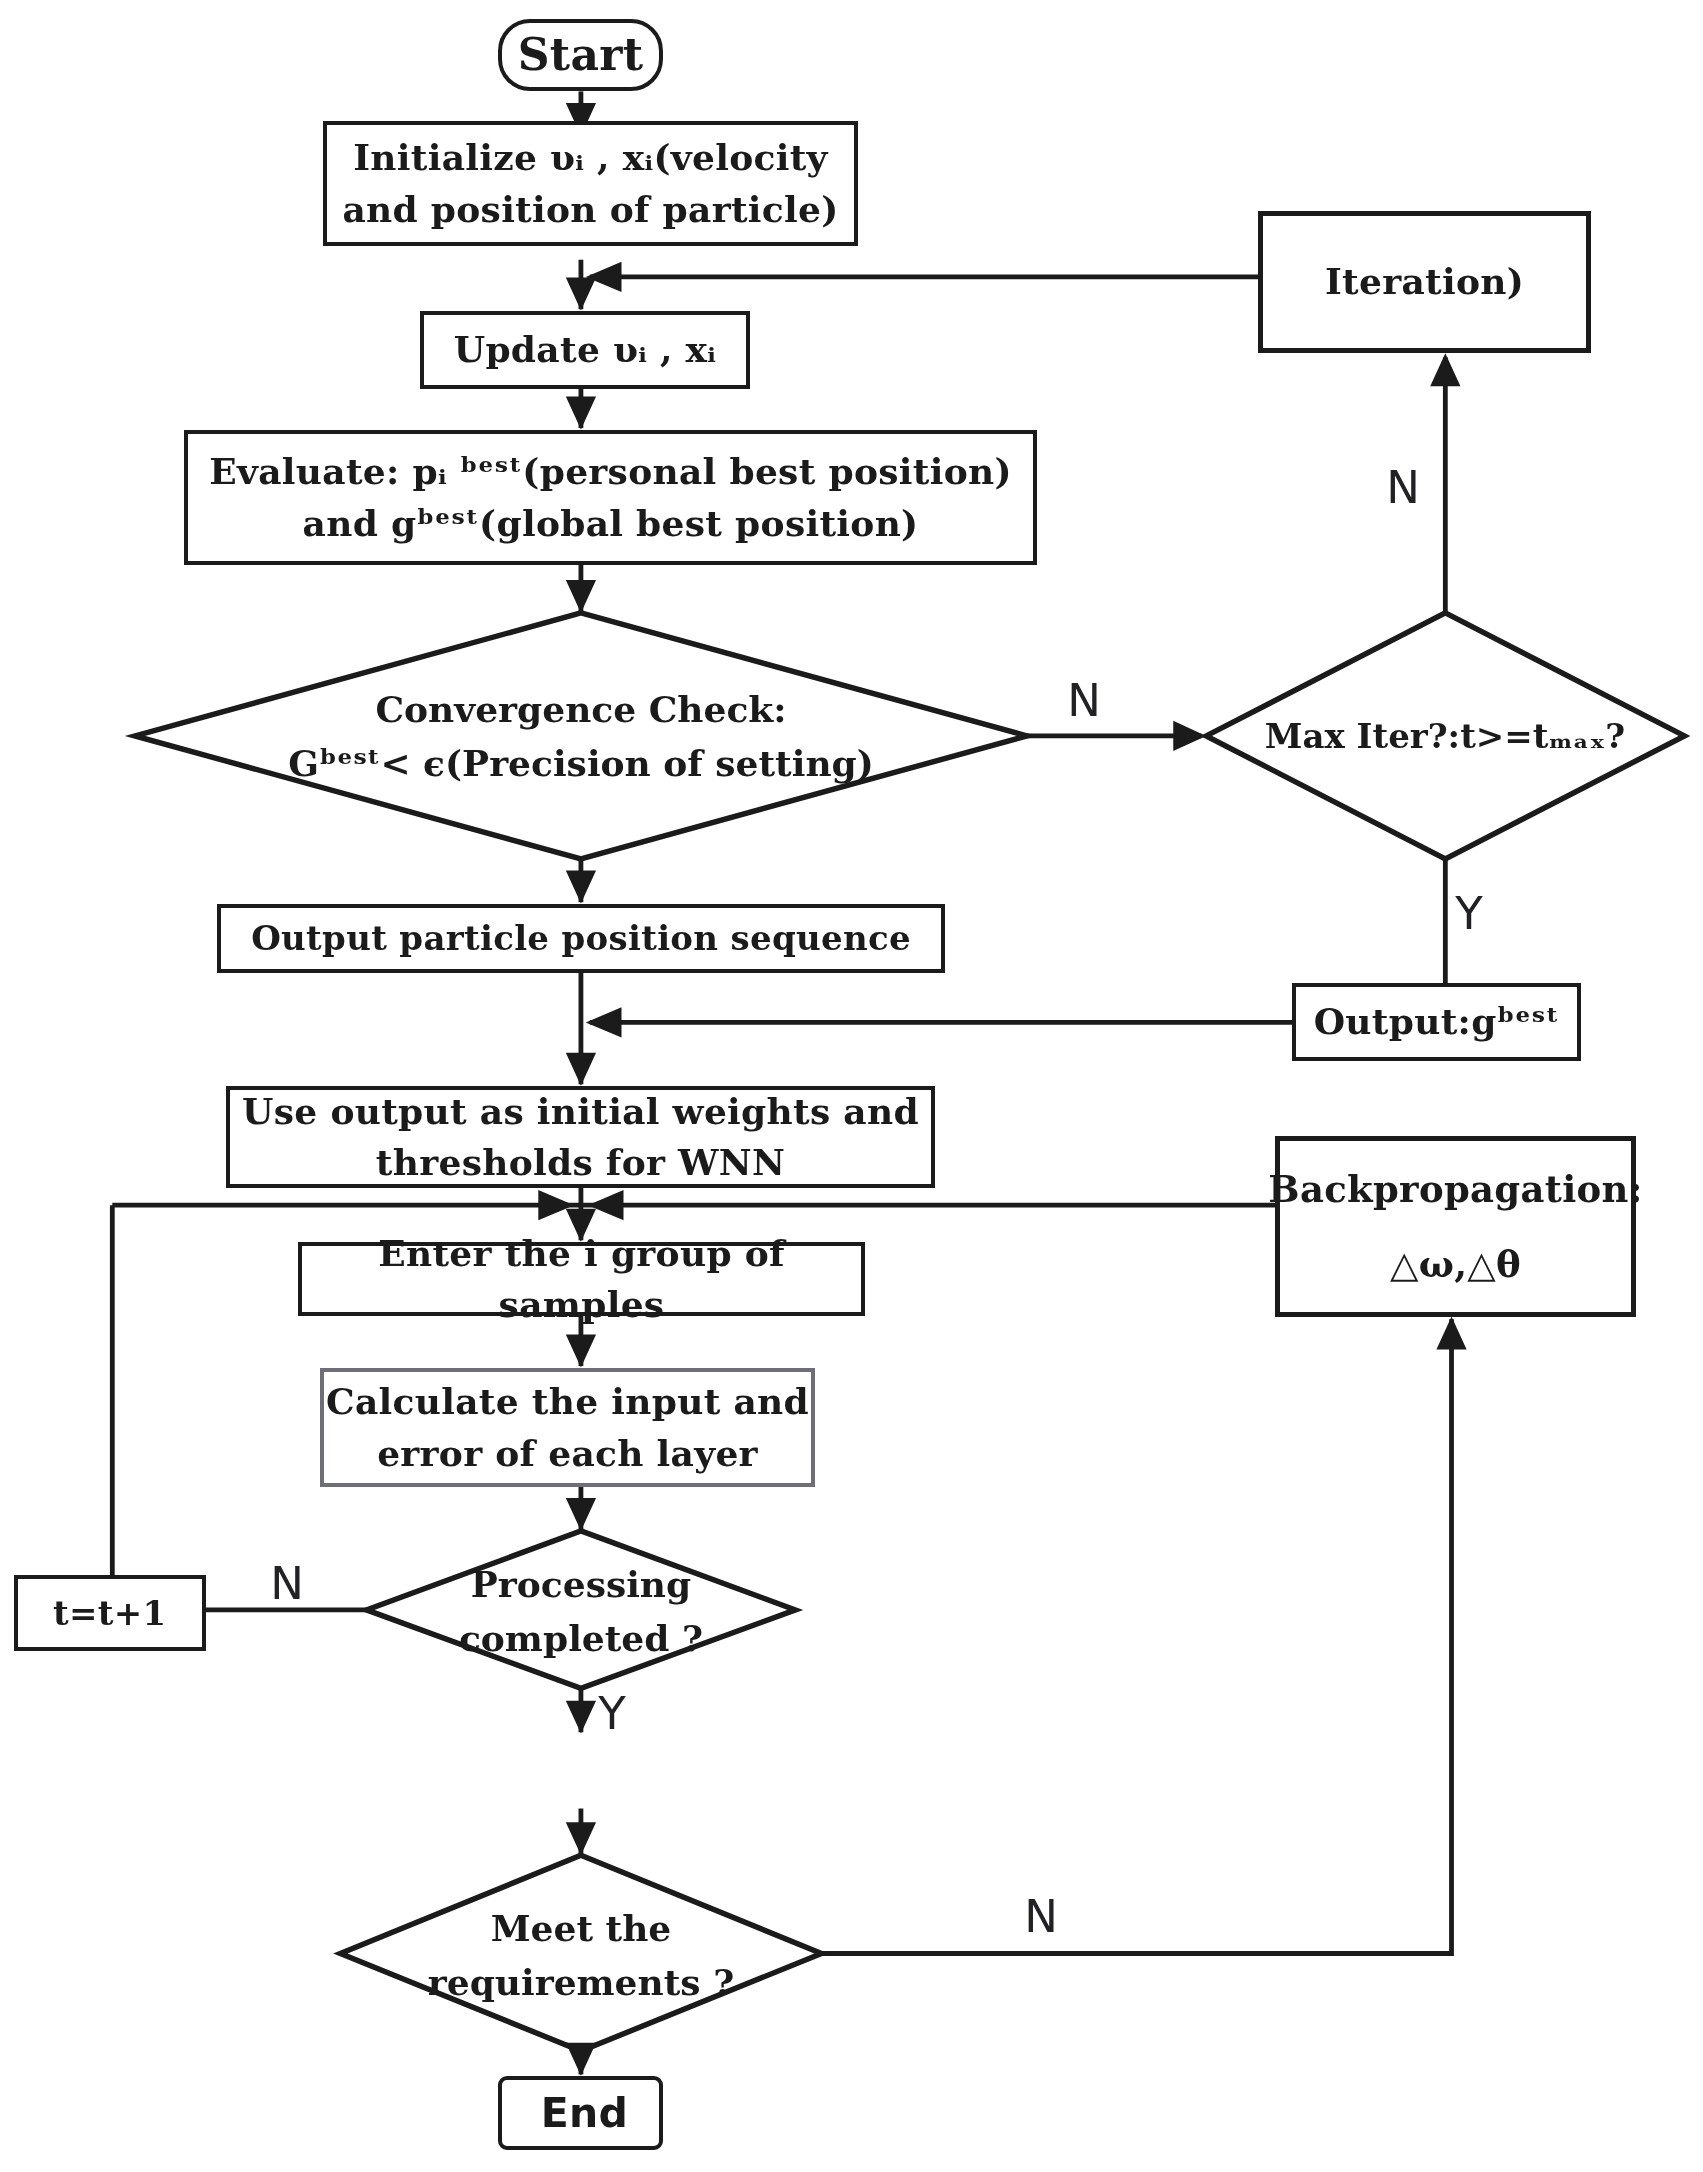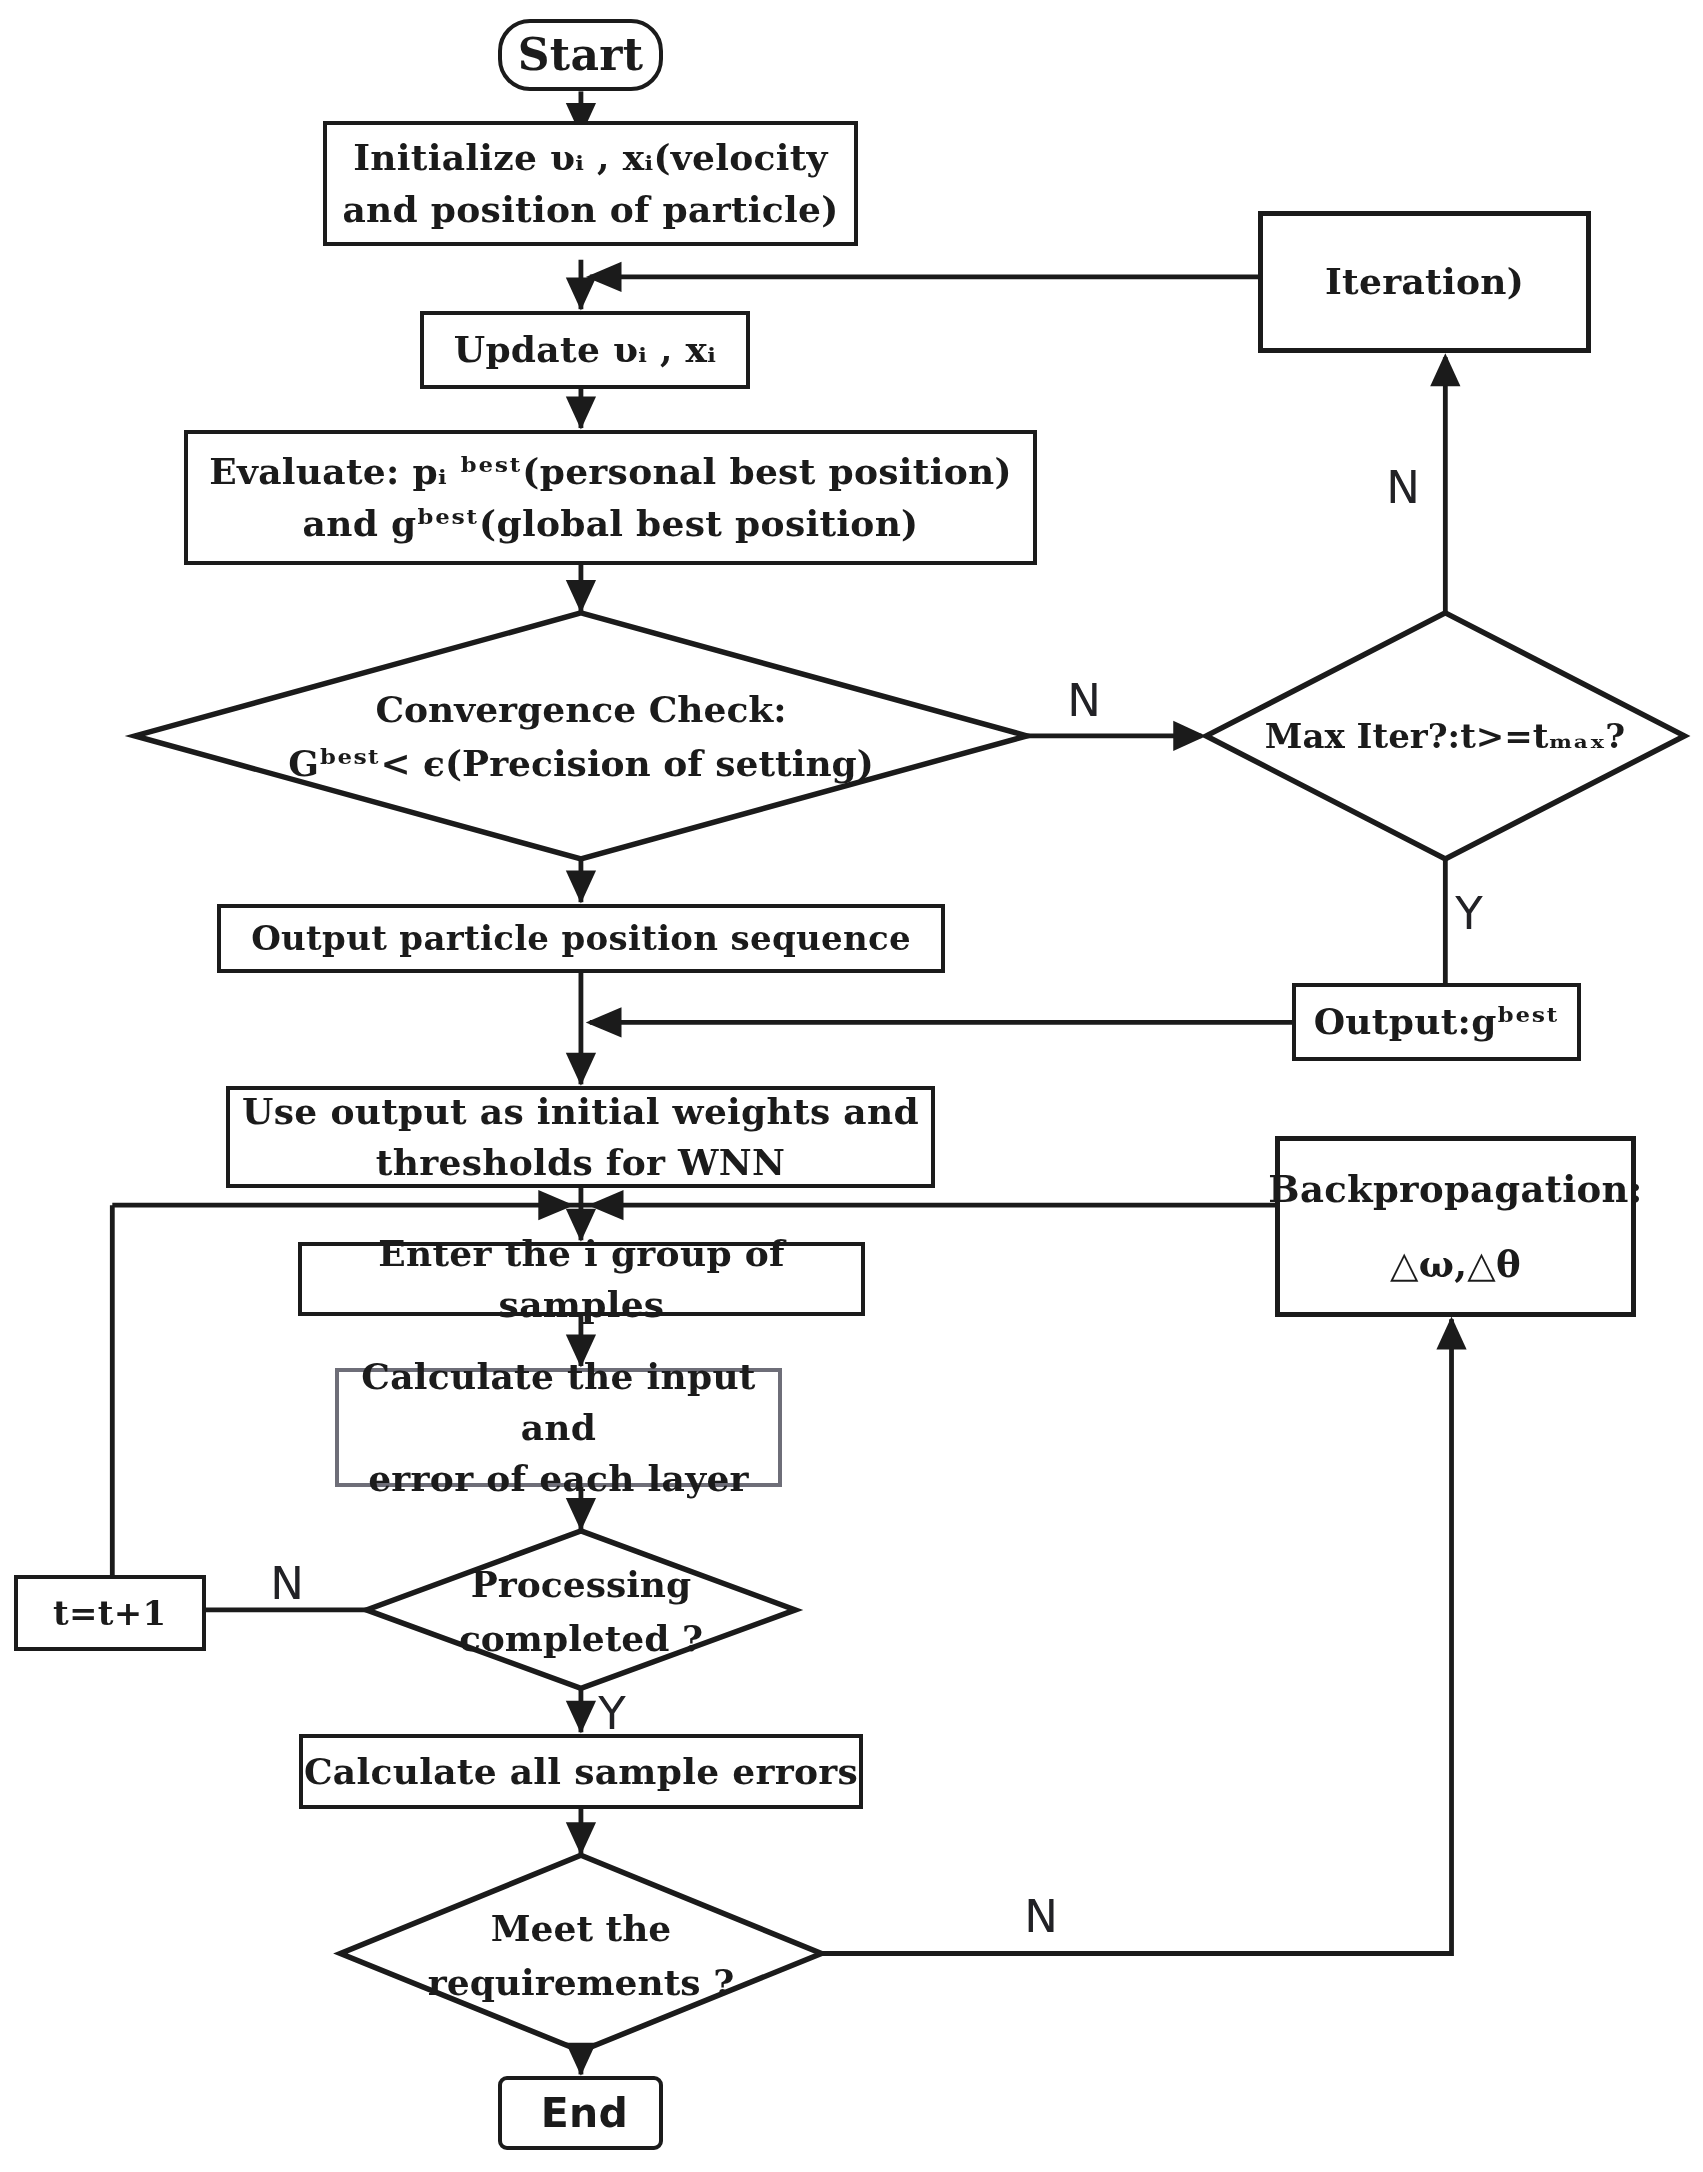--- a/index.html
+++ b/index.html
@@ -114,32 +114,29 @@
 
   <div class="node" style="left:1275px;top:1136px;width:361px;height:181px;font-size:37px;border-width:5.5px;gap:22px;">
     <span>Backpropagation:</span>
     <span>△ω,△θ</span>
   </div>
 
   <div class="node" style="left:298px;top:1242px;width:567px;height:74px;font-size:36px;">
     <span>Enter the i group of samples</span>
   </div>
 
-  <div class="node" style="left:335px;top:1368px;width:447px;height:119px;font-size:36px;border-color:#6e6e78;">
+  <div class="node" style="left:320px;top:1368px;width:495px;height:119px;font-size:36px;border-color:#6e6e78;">
     <span>Calculate the input and</span>
     <span>error of each layer</span>
   </div>
 
   <div class="node" style="left:13.7px;top:1575px;width:192px;height:76px;font-size:34px;">
     <span>t=t+1</span>
   </div>
 
-  <div class="node" style="left:299px;top:1734px;width:564px;height:75px;font-size:36px;">
-    <span>Calculate all sample errors</span>
-  </div>
 
   <div class="node terminal sans" style="left:498px;top:2076px;width:165px;height:74px;border-radius:9px;font-size:41px;padding-left:8px;">
     <span>End</span>
   </div>
 
   <div class="dtext" style="left:203px;top:646px;width:756px;height:179px;font-size:36px;">
     <span>Convergence Check:</span>
     <span>Gᵇᵉˢᵗ&lt; ϵ(Precision of setting)</span>
   </div>
 

